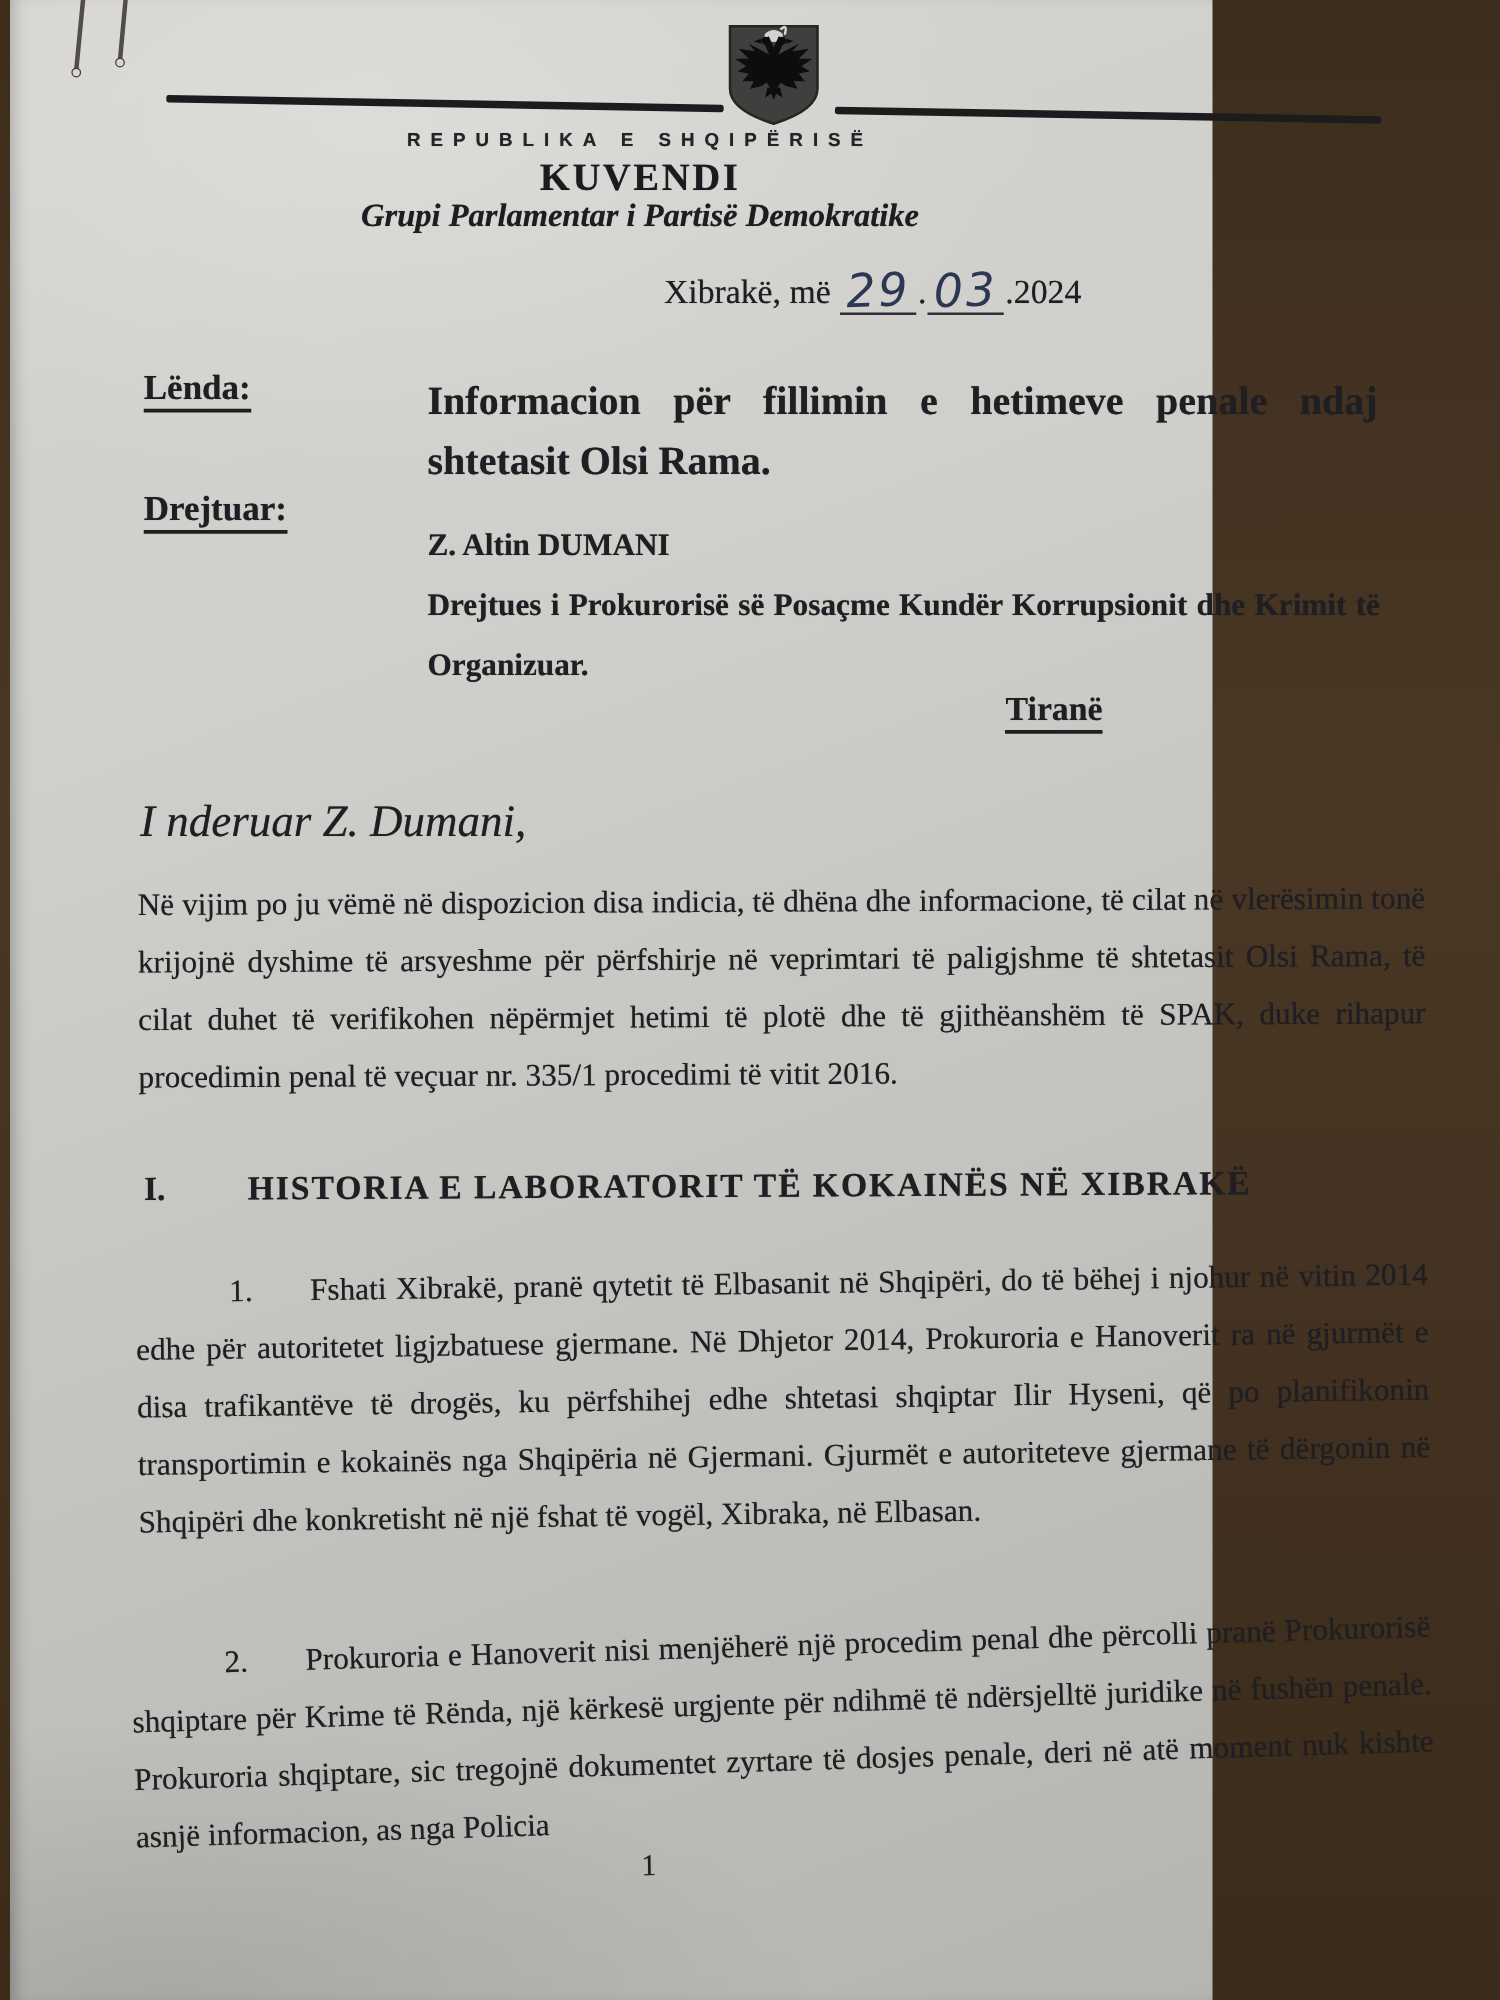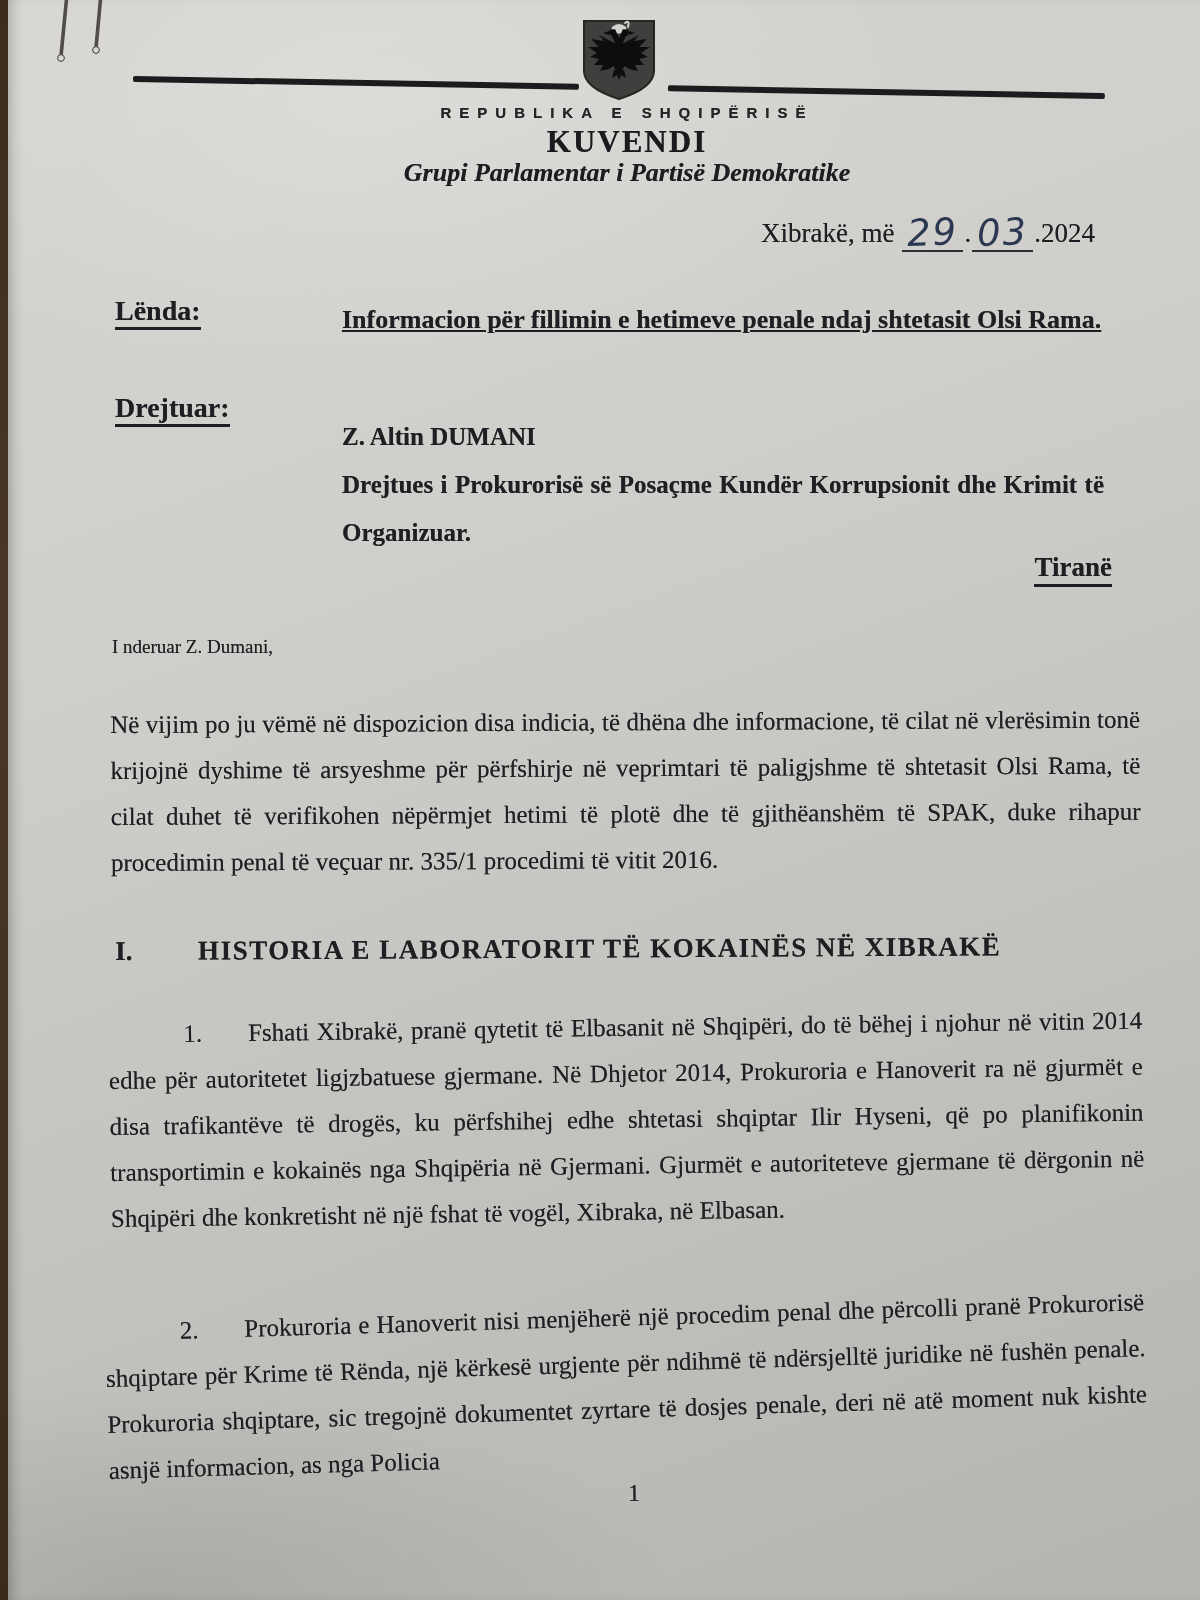--- a/index.html
+++ b/index.html
@@ -2,21 +2,21 @@
 <html><head>
 <meta charset="utf-8">
 <style>
   html,body{margin:0;padding:0;}
   body{
     width:1200px;height:1600px;position:relative;overflow:hidden;
     background:linear-gradient(180deg,#3c2d1c 0%,#4a3726 40%,#3a2b1b 100%);
     font-family:"Liberation Serif", serif;color:#1f1f23;
   }
   .paper{
-    position:absolute;left:8px;top:0;width:1192px;height:1600px;
+    position:absolute;left:8px;top:0;width:962px;height:1600px;
     background:#d0cfcb;
     box-shadow:inset 10px 0 14px -8px rgba(0,0,0,0.30);
   }
   .paper::before{
     content:"";position:absolute;inset:0;pointer-events:none;
     background:
       radial-gradient(900px 480px at 30% 6%, rgba(255,255,255,0.22), transparent 62%),
       radial-gradient(760px 320px at 12% 100%, rgba(0,0,0,0.10), transparent 70%),
       linear-gradient(160deg, rgba(255,255,255,0.10) 0%, rgba(0,0,0,0) 32%, rgba(0,0,0,0.05) 58%, rgba(0,0,0,0.13) 100%);
   }
@@ -40,26 +40,26 @@
   
   .date-line{top:218px;right:105px;font-size:27px;white-space:nowrap;}
   .hw-wrap{display:inline-block;border-bottom:2.5px solid #2f2f38;padding:0 5px 1px 5px;margin:0 1px;}
   .hw{display:inline-block;font-family:"DejaVu Sans",sans-serif;font-style:italic;
       font-size:37px;line-height:30px;color:#2c3852;letter-spacing:2px;transform:rotate(-2deg);
       vertical-align:-3px;text-shadow:none;}
 
   
   .label{font-size:28px;font-weight:bold;border-bottom:3px solid #1f1f23;padding-bottom:1px;}
   .subject-label{left:107px;top:295px;}
-  .subject-text{left:334px;top:296px;width:760px;font-size:26px;font-weight:bold;line-height:48px;text-decoration:underline;}
+  .subject-text{left:334px;top:296px;width:760px;font-size:32px;font-weight:bold;line-height:48px;}
   .addr-label{left:107px;top:392px;}
   .addr-block{left:334px;top:413px;width:762px;font-size:25px;font-weight:bold;line-height:48px;}
   .city{top:552px;right:88px;font-size:27px;font-weight:bold;border-bottom:3px solid #1f1f23;
         padding-bottom:1px;margin-left:25px;}
-  .salutation{left:104px;top:636px;font-size:19px;}
+  .salutation{left:104px;top:636px;font-size:36px;font-style:italic;}
 
   .para{font-size:25px;line-height:46px;}
   .intro{left:102px;top:702px;width:1030px;transform:rotate(-0.3deg);transform-origin:left top;}
   .section-heading{left:107px;top:936px;font-size:27px;font-weight:bold;letter-spacing:1.5px;
                    white-space:nowrap;transform:rotate(-0.3deg);transform-origin:left top;}
   .section-heading .numeral{display:inline-block;width:83px;letter-spacing:0;}
   .p1{left:100px;top:1012px;width:1034px;transform:rotate(-0.8deg);transform-origin:left top;}
   .p2{left:96px;top:1310px;width:1040px;transform:rotate(-1.7deg);transform-origin:left top;}
   .pnum{margin-left:75px;}
   .pgap{display:inline-block;width:46px;}

